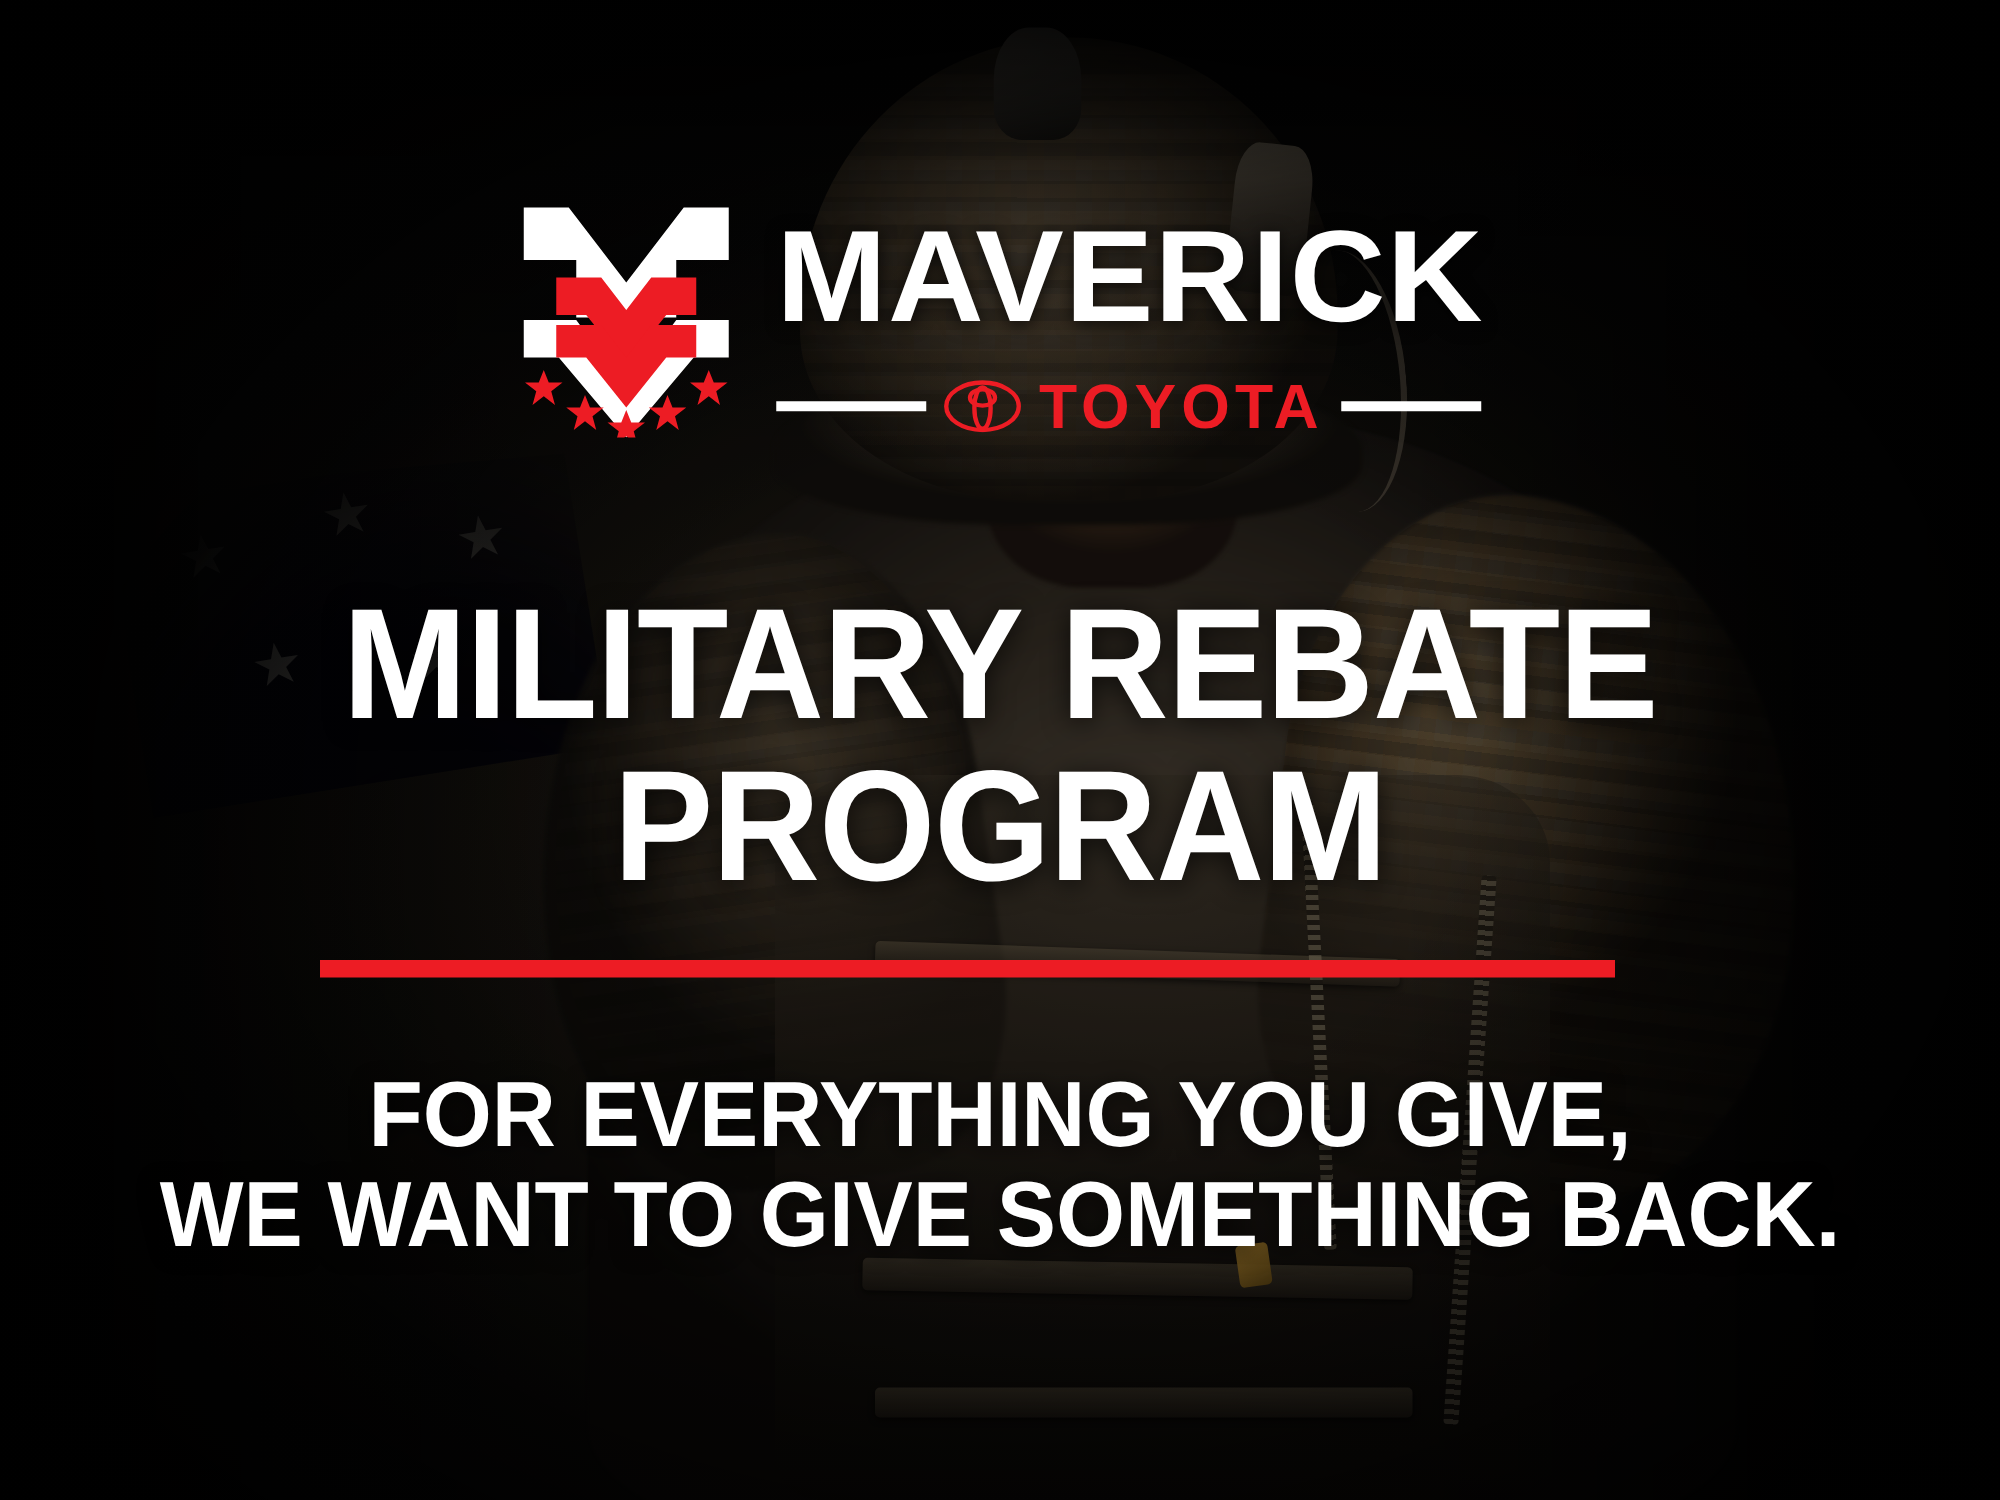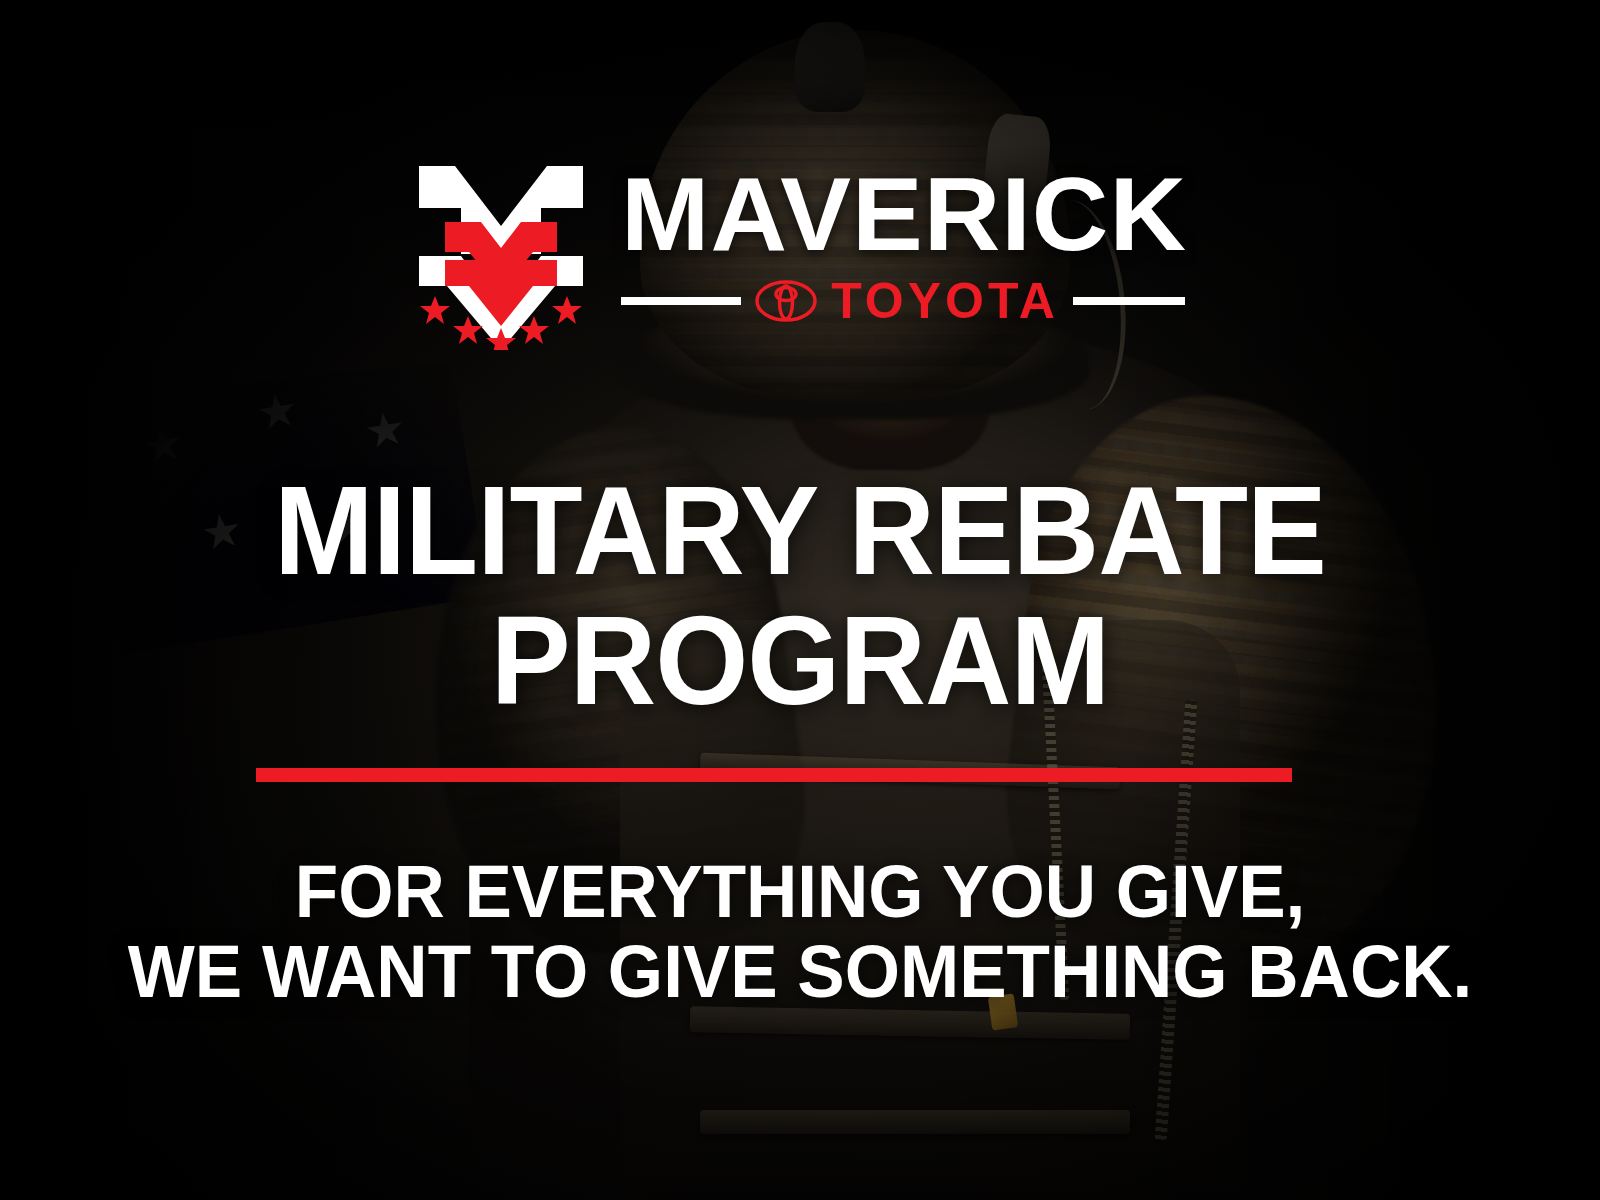--- a/index.html
+++ b/index.html
@@ -205,21 +205,21 @@
     z-index: 5;
   }
 
   
   .logo-lockup {
     position: absolute;
     left: 0; right: 0;
     top: 160px;
     display: flex;
     justify-content: center;
-    align-items: flex-start;
+    align-items: flex-end;
     gap: 34px;
   }
   .badge {
     width: 172px;
     height: 190px;
     flex: 0 0 auto;
     position: relative;
   }
   .badge svg { display: block; width: 100%; height: 100%; }
 
@@ -236,21 +236,21 @@
     line-height: .98;
     transform: scaleX(1.02);
     transform-origin: left center;
     white-space: nowrap;
     text-shadow: 0 2px 14px rgba(0,0,0,.75);
   }
   .toyota-row {
     display: flex;
     align-items: center;
     gap: 14px;
-    margin-top: 10px;
+    margin-top: 26px;
   }
   .rule {
     height: 8px;
     background: #ffffff;
     flex: 0 0 auto;
   }
   .rule-left  { width: 120px; }
   .rule-right { width: 112px; }
   .toyota-emblem {
     width: 62px; height: 42px;

